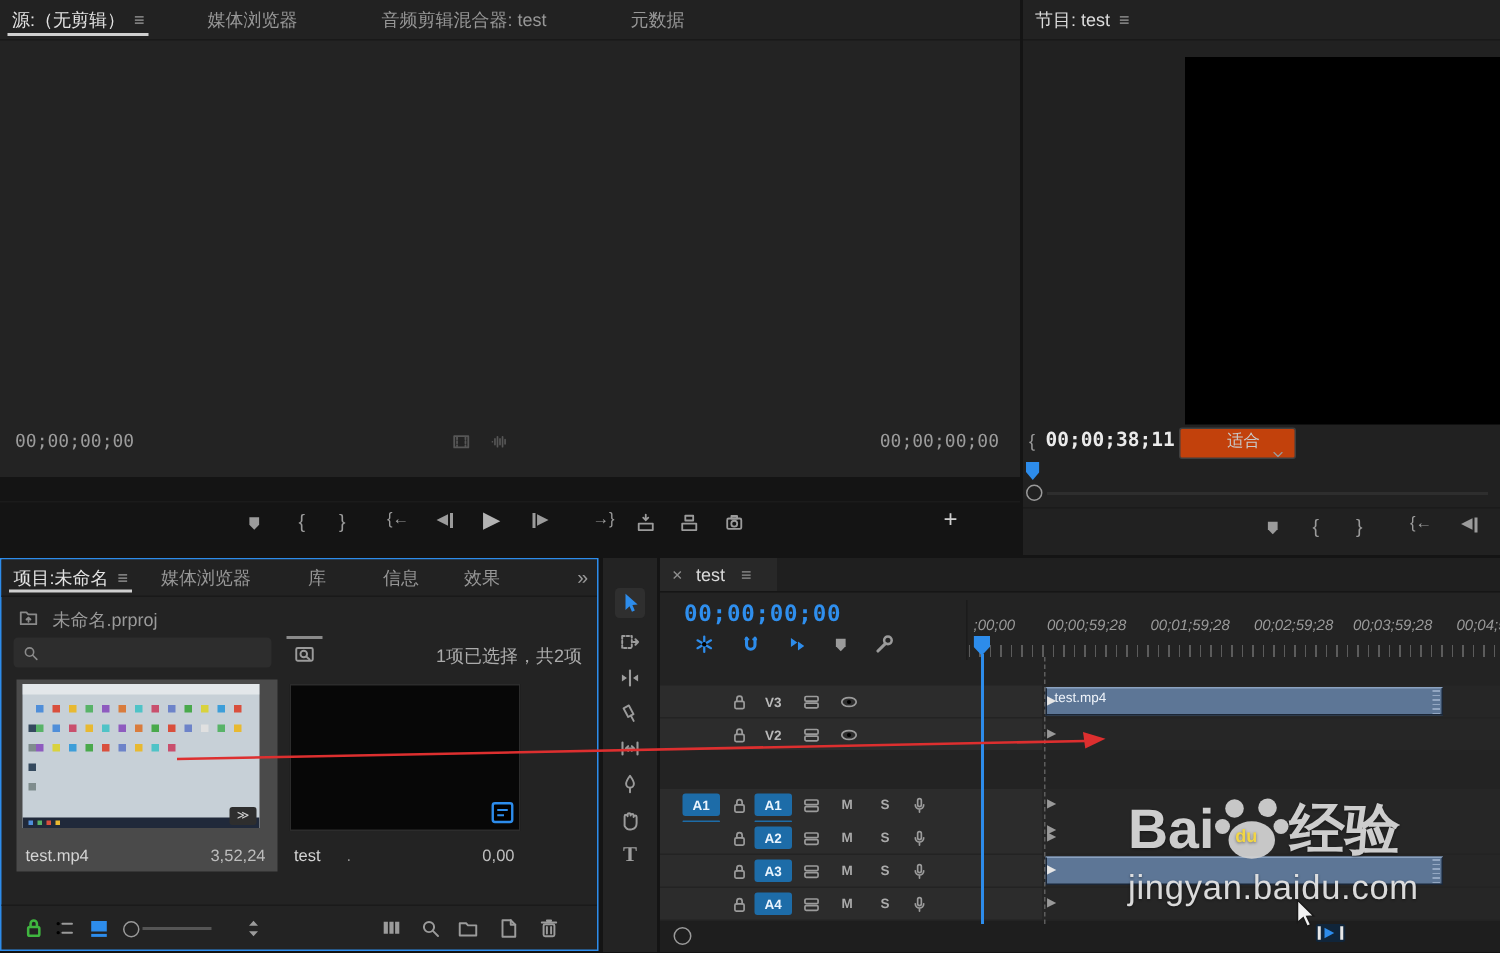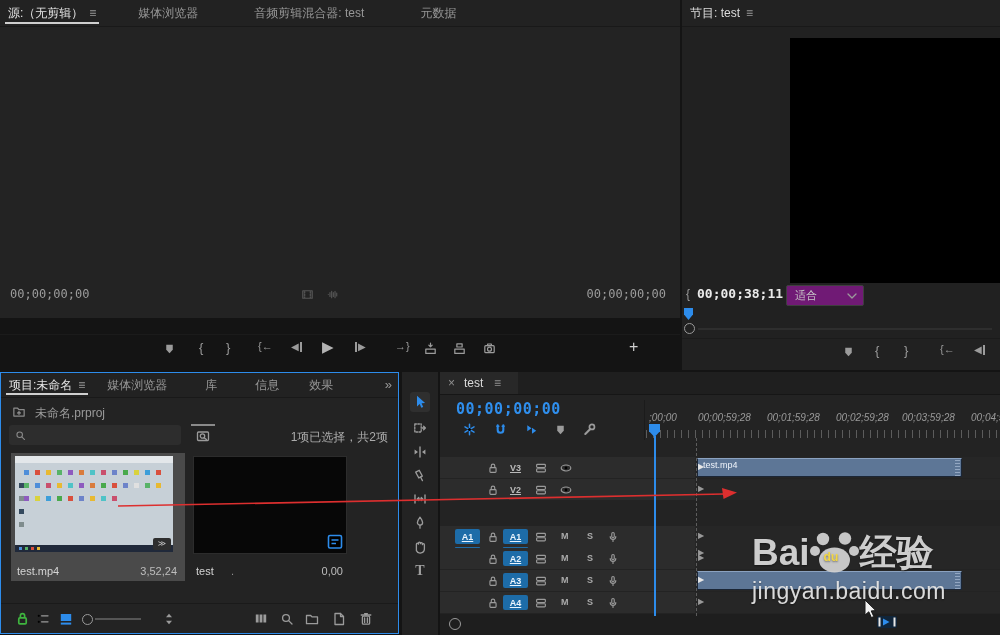--- a/index.html
+++ b/index.html
@@ -22,21 +22,21 @@
   svg.fil{fill:#9b9b9b;stroke:none;}
   svg.blue{stroke:#2d8ceb;}
   svg.bluef{fill:#2d8ceb;stroke:none;}
   .glyph{color:#9b9b9b;font-size:13px;line-height:1;}
   .bar{background:#9b9b9b;width:2px;height:10px;}
   
   .trow{position:absolute;left:0;width:560px;height:21px;}
   .thead{position:absolute;left:0;top:0;width:255px;height:21px;background:#2c2c2c;}
   .tbody{position:absolute;left:255px;top:0;right:0;height:21px;background:#262626;}
   .badge{position:absolute;top:3px;width:25px;height:15px;border-radius:2px;font-size:9px;font-weight:bold;
-         display:flex;align-items:center;justify-content:center;color:#b9b9b9;text-decoration:underline;}
+         display:flex;align-items:center;justify-content:center;color:#b9b9b9;}
   .badge.blue{background:#1d6ca8;color:#eaf4fd;}
   .c-src{left:15px;} .c-lock{left:46px;top:4px;} .c-tgt{left:63px;} .c-set{left:94px;top:4px;}
   .c-e1{left:119px;top:4px;} .c-e3{left:166px;top:4px;}
   .ms{position:absolute;top:5px;font-size:9px;color:#ababab;font-weight:bold;}
   .rowarrow{position:absolute;left:3px;top:6px;font-size:8px;color:#999;z-index:3;line-height:1;}
   .clip{position:absolute;left:2px;top:1px;width:265px;height:19px;background:#5d7696;
         border:1px solid #1b2636;border-top-color:#8ba2c0;box-sizing:border-box;z-index:2;
         font-size:9px;color:#eef3fa;padding:1px 0 0 5px;overflow:hidden;}
   .clip::after{content:"";position:absolute;right:1px;top:0;bottom:0;width:5px;
         background:repeating-linear-gradient(0deg,#93a7c2 0 1px,transparent 1px 3px);}
@@ -252,21 +252,21 @@
   <div class="tabbar">
     <div class="tab current">
       <span>节目: test</span>
       <span class="menu-g">≡</span>
     </div>
   </div>
   <div class="abs" style="left:108px;top:38px;width:210px;height:245px;background:#000;"></div>
 
   <span class="abs glyph" style="left:4px;top:288px;font-size:12px;">{</span>
   <div class="abs tc" style="left:15px;top:286px;color:#eaeaea;font-weight:bold;font-size:13px;">00;00;38;11</div>
-  <div class="abs" style="left:104px;top:285px;width:76px;height:19px;background:#701a75;border:1px solid #3f3f3f;border-radius:2px;display:flex;align-items:center;">
+  <div class="abs" style="left:104px;top:285px;width:76px;height:19px;background:#c2410c;border:1px solid #3f3f3f;border-radius:2px;display:flex;align-items:center;flex-direction:column;">
     <span style="font-size:11px;color:#c9c9c9;padding-left:8px;">适合</span>
     <svg class="ic" style="margin-left:auto;margin-right:6px;" width="10" height="6">
           <use href="#sym-chev"></use>
         </svg>
   </div>
 
   <div class="abs" style="left:2px;top:308px;width:9px;height:12px;background:#2d8ceb;clip-path:polygon(0 0,100% 0,100% 55%,50% 100%,0 55%);"></div>
   <div class="abs" style="left:16px;top:328px;width:294px;height:2px;background:#2e2e2e;"></div>
   <div class="abs knob" style="left:2px;top:323px;width:9px;height:9px;"></div>
   <div class="abs" style="left:0;top:338px;width:318px;height:1px;background:#1b1b1b;"></div>

